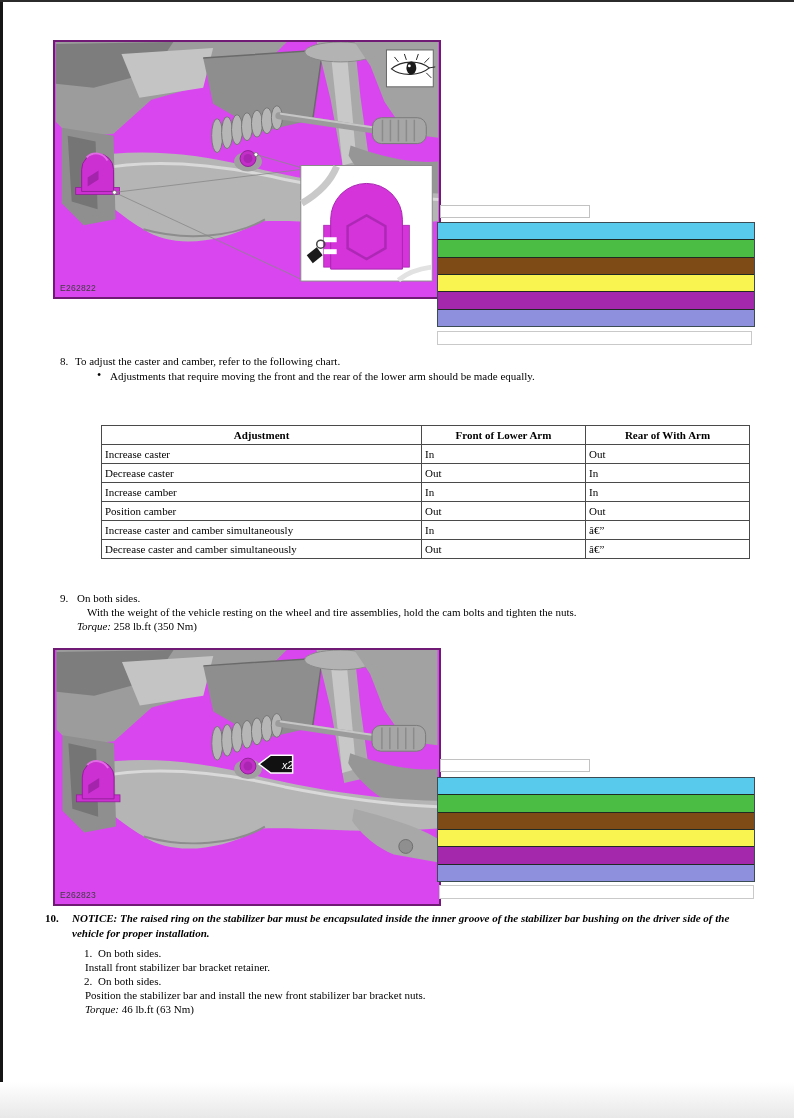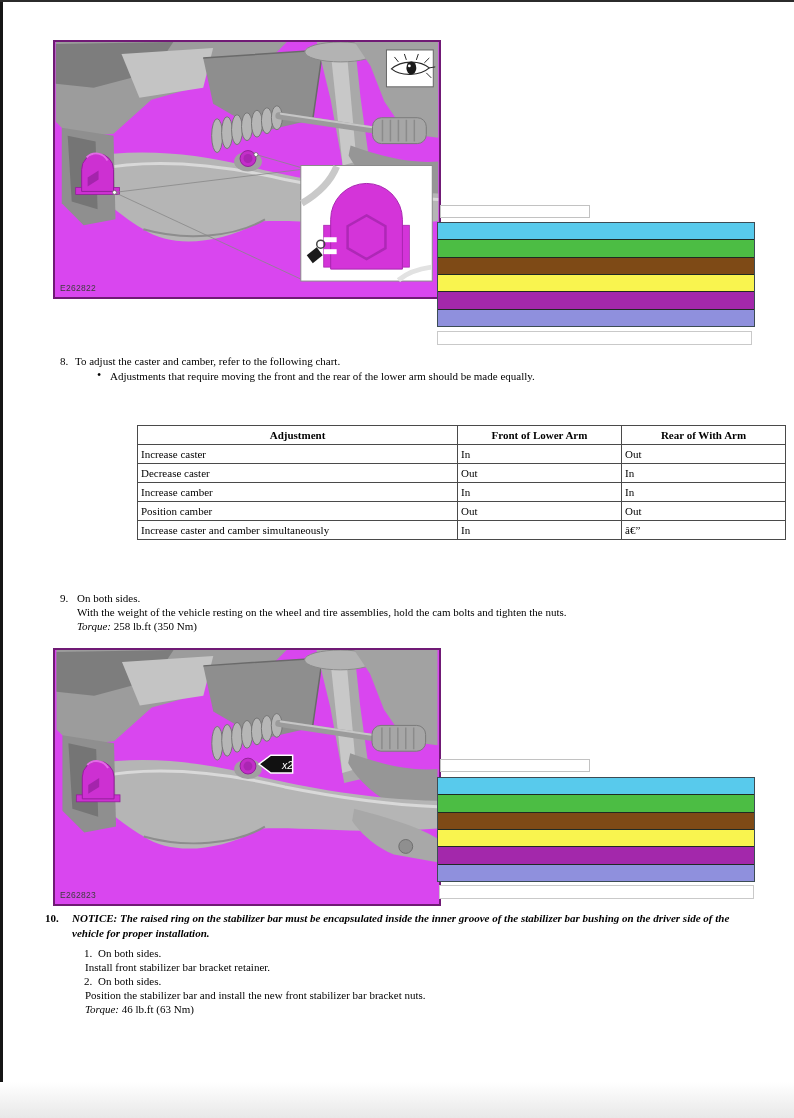--- a/index.html
+++ b/index.html
@@ -36,21 +36,21 @@
   
   .line{position:absolute;font-size:11px;color:#000;white-space:nowrap;line-height:14px;}
   .wrap{white-space:normal;font-style:italic;}
   .bold{font-weight:bold;}
   .it{font-style:italic;}
   .bullet{position:absolute;}
   .bullet::before{content:"\2022";position:absolute;left:-13px;top:-1px;font-size:12px;}
 
   
   table.adj{position:absolute;left:101px;top:425px;width:648px;border-collapse:collapse;
-    font-size:11px;table-layout:fixed;margin-left:36px;}
+    font-size:11px;table-layout:fixed;}
   .adj th,.adj td{border:1px solid #4a4a4a;padding:2px 3px;height:14px;line-height:13px;
     text-align:left;font-weight:normal;overflow:hidden;}
   .adj th{font-weight:bold;text-align:center;}
 </style>
 </head>
 <body>
 
 <div class="edge-left"></div>
 <div class="edge-top"></div>
 
@@ -181,26 +181,31 @@
   <tr>
     <td>Position camber</td>
     <td>Out</td>
     <td>Out</td>
   </tr>
   <tr>
     <td>Increase caster and camber simultaneously</td>
     <td>In</td>
     <td>â€”</td>
   </tr>
+  <tr>
+    <td>Decrease caster and camber simultaneously</td>
+    <td>Out</td>
+    <td>â€”</td>
+  </tr>
 </tbody>
   </table>
 
 <span class="line" style="left:60px;top:591px;">9.</span>
 <span class="line" style="left:77px;top:591px;">On both sides.</span>
-<span class="line" style="left:77px;top:605px;">With the weight of the vehicle resting on the wheel and tire assemblies, hold the cam bolts and tighten the nuts.</span>
+<span class="line" style="left:87px;top:605px;">With the weight of the vehicle resting on the wheel and tire assemblies, hold the cam bolts and tighten the nuts.</span>
 <span class="line" style="left:77px;top:619px;"><span class="it">Torque:</span><span> 258 lb.ft (350 Nm)</span></span>
 
 <div class="fig" id="fig2">
   <svg viewBox="0 0 384 256">
     <use href="#scene-base" xlink:href="#scene-base"></use>
 
     <path d="M300 160 C330 168 360 176 384 190 L384 214 L340 206 C320 198 304 182 298 172 Z" fill="#a8a8a8"></path>
     <circle cx="352" cy="198" r="7" fill="#8f8f8f" stroke="#6f6f6f"></circle>
 
     <polygon points="204,115 216,106 238,106 238,124 216,124" fill="#111" stroke="#fff" stroke-width="1.5"></polygon>

